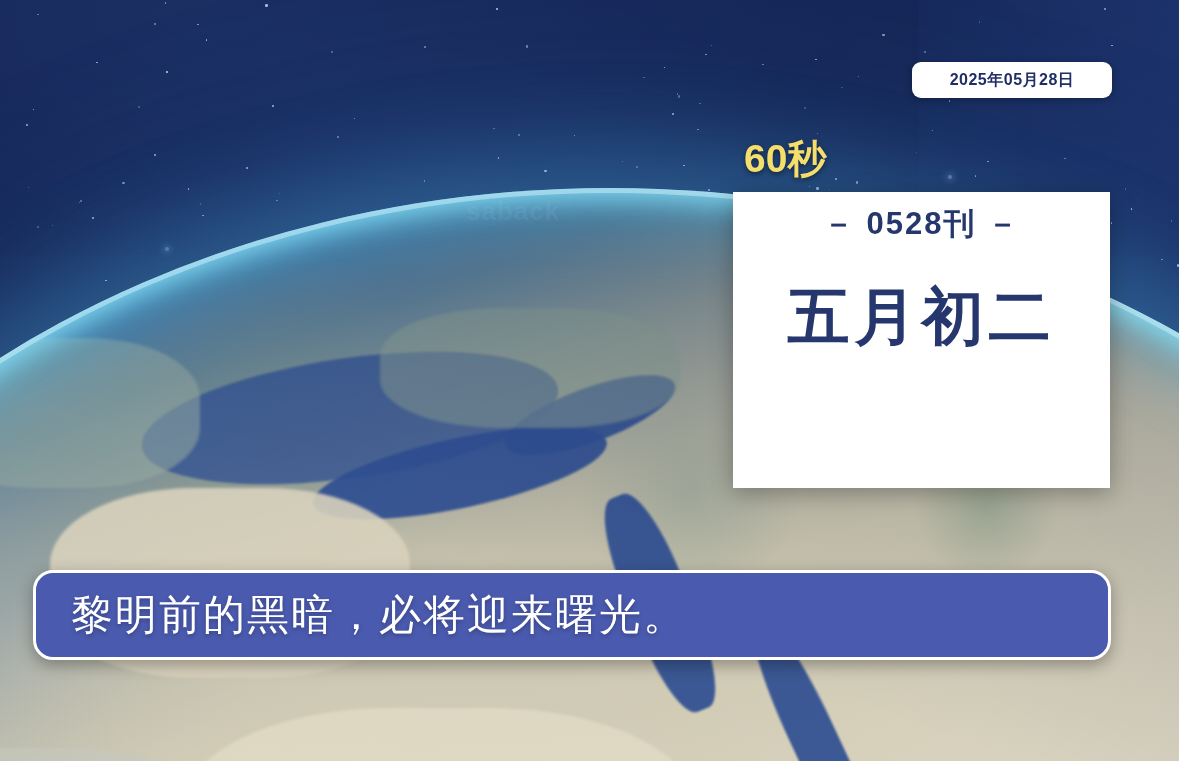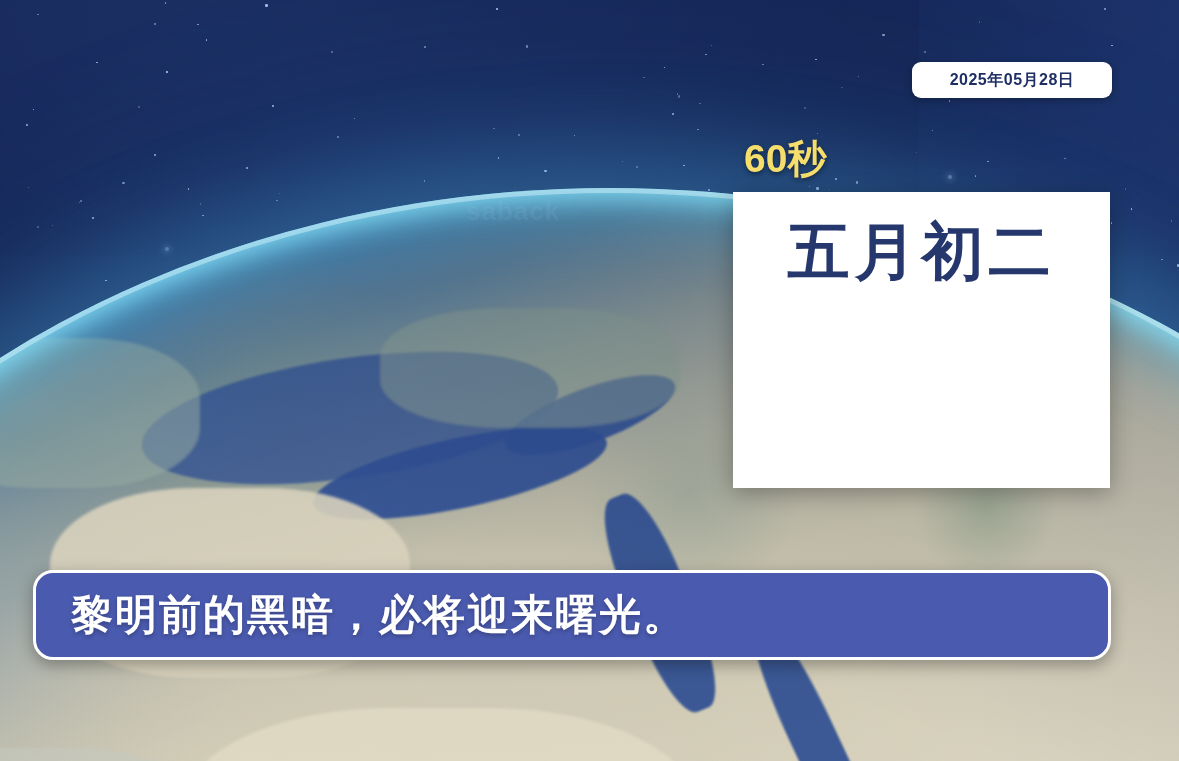--- a/index.html
+++ b/index.html
@@ -140,21 +140,21 @@
     white-space:nowrap;
   }
   .card-week{
     font-size:55px; font-weight:700; color:#26376e;
     letter-spacing:5px; line-height:1;
     margin-top:28px;
   }
   .card-lunar{
     font-size:62px; font-weight:700; color:#26376e;
     letter-spacing:5px; line-height:1;
-    margin-top:17px;
+    margin-top:42px;
   }
 
   
   .title-block{
     position:absolute; left:50px; top:96px;
     line-height:.96;
   }
   .title-1{
     font-size:168px; font-weight:700; color:#f8e37e;
     letter-spacing:8px;
@@ -172,21 +172,21 @@
     position:absolute; left:33px; top:570px;
     width:1078px; height:90px;
     background:#4a5aae;
     border:3px solid #ffffff;
     border-radius:20px;
     display:flex; align-items:center;
     padding-left:35px;
     box-shadow:0 5px 16px rgba(0,0,0,.32);
   }
   .quote span{
-    font-size:42px; font-weight:700; color:#ffffff;
+    font-size:42px; font-weight:400; color:#ffffff;
     letter-spacing:2px; line-height:1;
     text-shadow:0 2px 4px rgba(0,0,0,.25);
   }
 </style>
 </head>
 <body>
 
 <div id="poster">
 
   <div class="space"></div>
@@ -377,20 +377,21 @@
 
   <div class="date-pill">
     <span>2025年05月28日</span>
   </div>
 
   <div class="tagline">
     <span class="tag-60">60秒</span>
   </div>
 
   <div class="card">
+    <div class="card-issue">－ 0528刊 －</div>
     <div class="card-lunar">五月初二</div>
   </div>
 
   <div class="quote">
     <span>黎明前的黑暗，必将迎来曙光。</span>
   </div>
 
 </div>
 
 </body></html>

